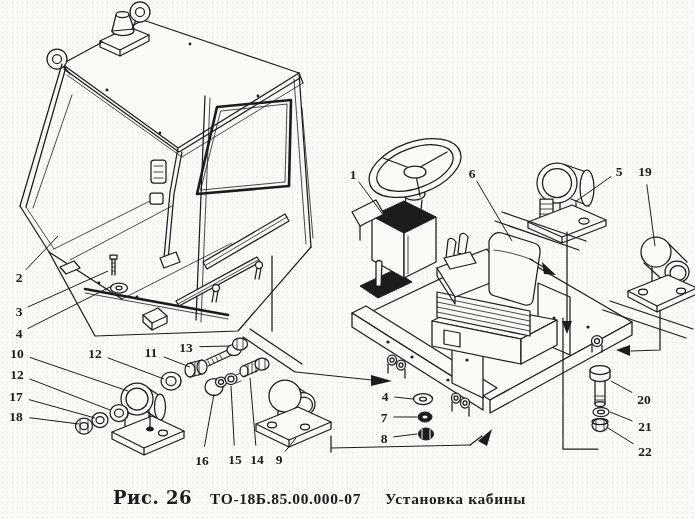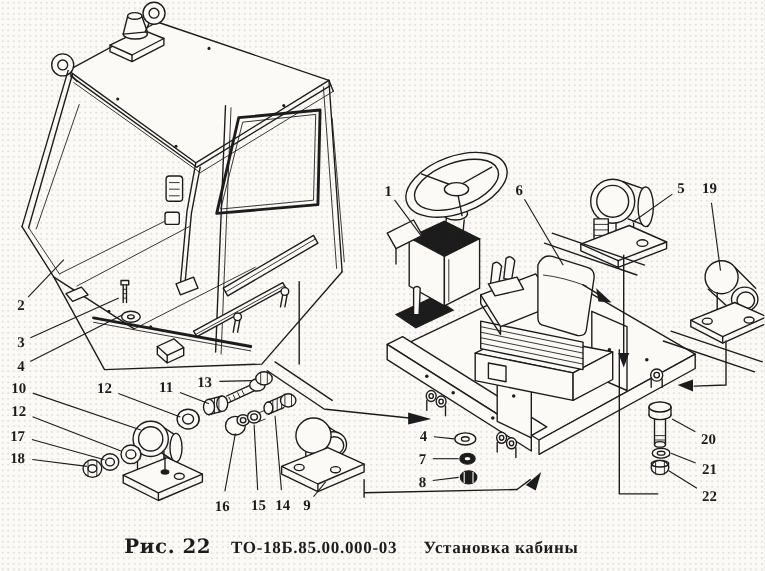--- a/index.html
+++ b/index.html
@@ -402,17 +402,17 @@
         <line x1="632.1484097656559" y1="392.5354962358123" x2="611" y2="381" class="leader"></line>
         <text x="644" y="399" text-anchor="middle" dominant-baseline="central" class="callout-text">20</text>
         <line x1="632.465564673049" y1="420.9862258692196" x2="610" y2="412" class="leader"></line>
         <text x="645" y="426" text-anchor="middle" dominant-baseline="central" class="callout-text">21</text>
         <line x1="633.5346481085979" y1="443.8728893648041" x2="608" y2="428" class="leader"></line>
         <text x="645" y="451" text-anchor="middle" dominant-baseline="central" class="callout-text">22</text>
       </g>
   </svg>
 
   <div class="caption">
-    <span class="fig">Рис. 22</span>
-    <span class="code">ТО-18Б.85.00.000-03</span>
+    <span class="fig">Рис. 26</span>
+    <span class="code">ТО-18Б.85.00.000-07</span>
     <span class="ttl">Установка кабины</span>
   </div>
 </div>
 
 </body></html>

